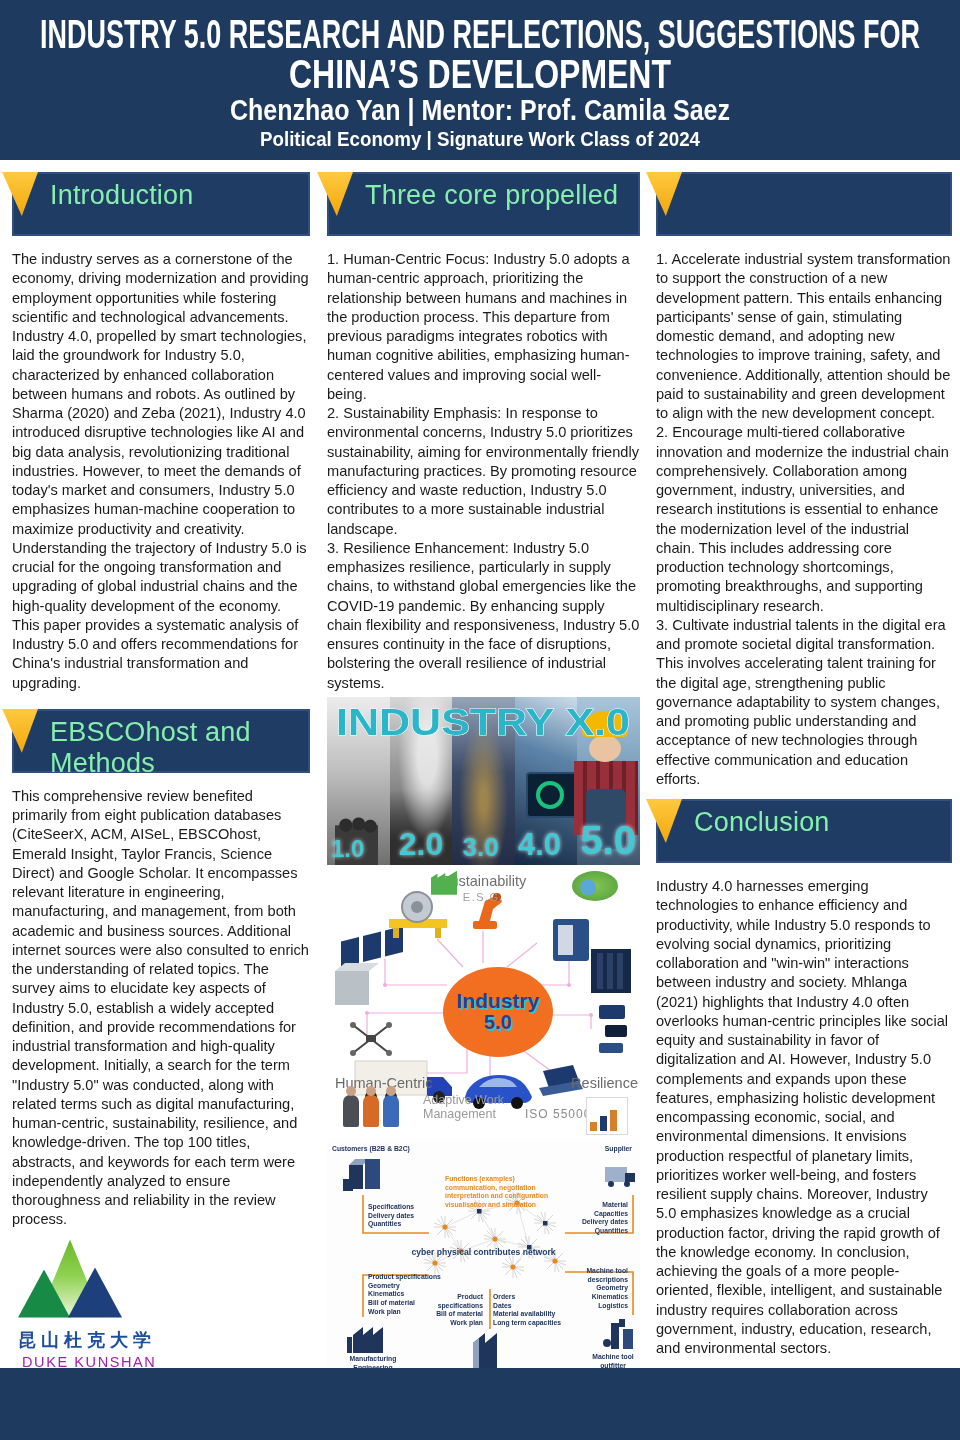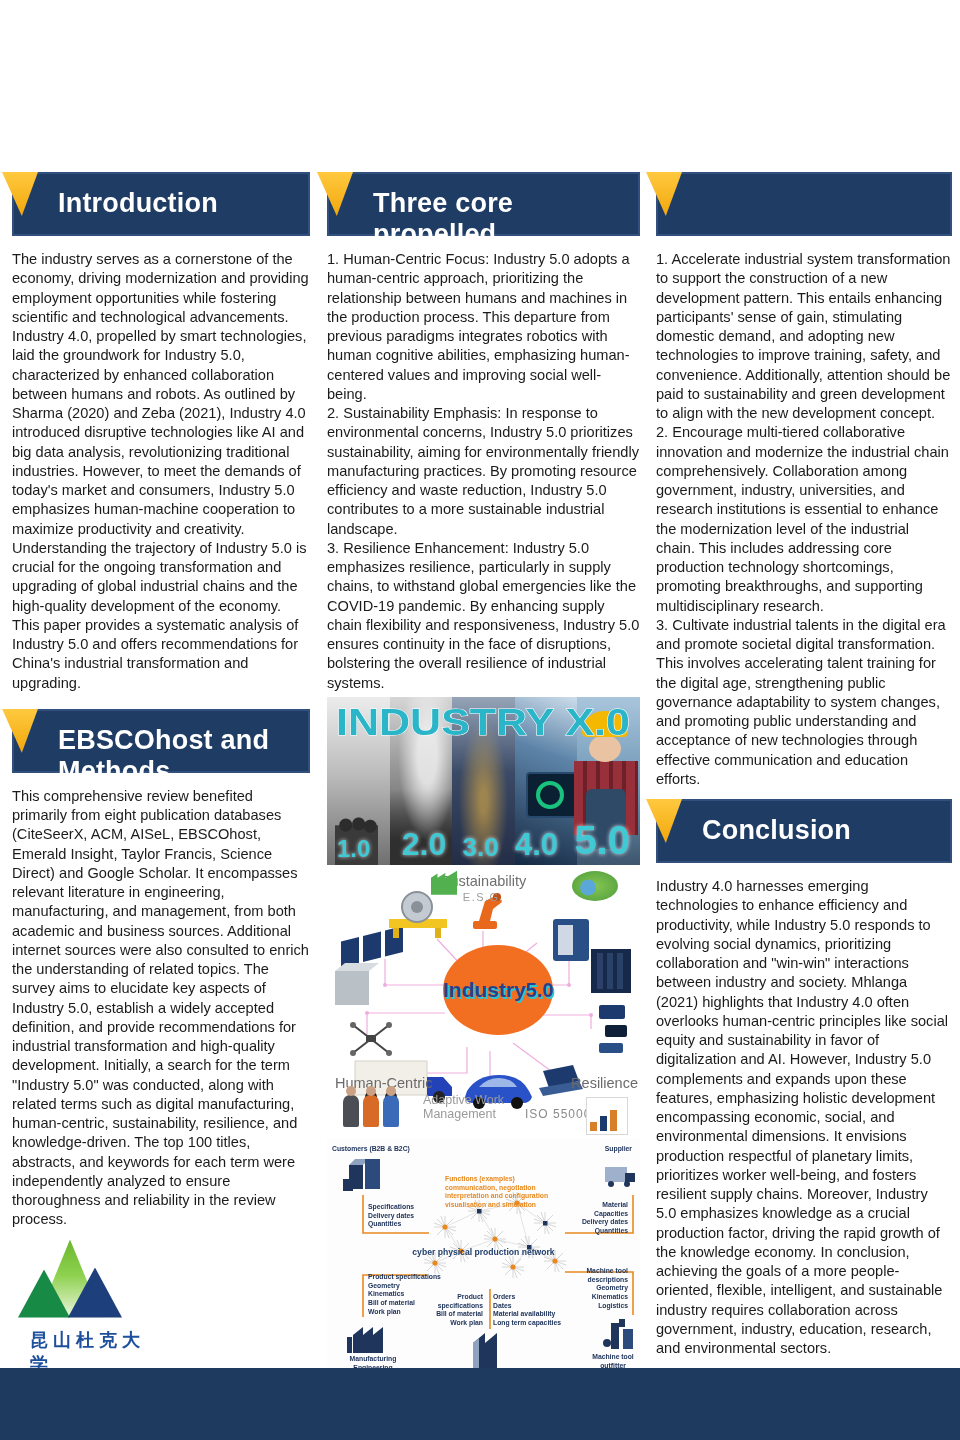--- a/index.html
+++ b/index.html
@@ -12,34 +12,34 @@
   .t-auth{font-size:29px;}
   .t-sub{font-size:21px;}
   .footer-bar{position:absolute;left:0;bottom:0;width:960px;height:72px;background:#1f3a5f;}
   
   .col{position:absolute;top:172px;}
   .col-left{left:12px;width:298px;}
   .col-mid{left:327px;width:313px;}
   .col-right{left:656px;width:296px;}
   
   .sec-head{position:relative;background:#1e3c64;border:2px solid #32507e;height:60px;margin:0 0 14px 0;}
-  .sec-head h2{color:#ffffff;font-size:27px;font-weight:bold;margin:8px;padding:6px 0 0 36px;letter-spacing:.2px;}
+  .sec-head h2{color:#86efac;font-size:27px;font-weight:normal;margin:0;padding:6px 0 0 36px;letter-spacing:.2px;}
   .marker{position:absolute;left:-12px;top:-2px;width:36px;height:44px;z-index:2;
           background:linear-gradient(180deg,#ffc93f,#f2a70c);clip-path:polygon(0 0,100% 0,55% 100%);}
   .body-text{font-size:14.6px;line-height:1.32;margin:0;white-space:pre-line;color:#1b1b1b;}
   .mm{margin-top:16px;}
   
   .dku{margin-top:10px;width:150px;}
   .logo-tris{position:relative;width:104px;height:78px;margin-left:6px;}
   .tri{position:absolute;bottom:0;}
   .tri-c{left:20px;width:64px;height:78px;background:linear-gradient(180deg,#6ab82e 0%,#8ed14f 45%,#eef7df 100%);
          clip-path:polygon(50% 0,100% 100%,0 100%);}
   .tri-l{left:0;width:52px;height:48px;background:#178a45;clip-path:polygon(50% 0,100% 100%,0 100%);}
   .tri-r{right:0;width:54px;height:50px;background:#1d3f7c;clip-path:polygon(50% 0,100% 100%,0 100%);}
-  .logo-cn{color:#1d4f9c;font-size:18px;font-weight:bold;letter-spacing:5px;margin:10px 0 2px 18px;}
+  .logo-cn{color:#1d4f9c;font-size:18px;font-weight:bold;letter-spacing:5px;margin:10px 0 2px 6px;}
   .logo-en1{color:#a21caf;font-size:14.5px;font-weight:normal;letter-spacing:1.6px;margin-left:10px;}
   .logo-en2{color:#1d4f9c;font-size:14.5px;font-weight:bold;letter-spacing:5px;margin-left:6px;}
   
   .fig{position:relative;overflow:hidden;}
   #fig-xo{height:168px;margin-top:4px;}
   .xo-panels{display:flex;height:100%;}
   .xo-p{flex:1;position:relative;}
   .xo-p1{background:linear-gradient(180deg,#ececec 0%,#bdbdbd 45%,#6f6f6f 100%);}
   .xo-p1::after{content:'';position:absolute;left:12%;bottom:0;width:70%;height:34%;
      background:radial-gradient(circle at 25% 30%,#2c2c2c 6px,transparent 7px),
@@ -62,36 +62,36 @@
   .xo-helmet{position:absolute;right:12px;top:14px;width:46px;height:26px;background:#f5b800;
      border-radius:23px 23px 5px 5px;}
   .xo-face{position:absolute;right:19px;top:38px;width:32px;height:27px;background:#e9c3a2;border-radius:50%;}
   .xo-shirt{position:absolute;right:2px;top:64px;width:64px;height:74px;
      background:repeating-linear-gradient(90deg,#97303a 0 9px,#6e2029 9px 13px),#97303a;}
   .xo-bib{position:absolute;right:14px;top:92px;width:40px;height:60px;background:#2e4a66;border-radius:6px;}
   .xo-title-svg{position:absolute;top:2px;left:0;}
   .xo-title-text{font-family:"Liberation Sans",sans-serif;font-weight:bold;font-size:37px;
      fill:#2ab5c8;stroke:#ffffff;stroke-width:1;paint-order:stroke;}
   .xo-nums{position:absolute;left:0;right:0;bottom:2px;display:flex;justify-content:space-between;
-     align-items:flex-end;padding:0 10px;color:#3fc9d4;font-weight:bold;
+     align-items:flex-end;padding:0 4px;color:#3fc9d4;font-weight:bold;
      text-shadow:0 0 4px rgba(255,255,255,.75);}
   .xo-n1{font-size:24px;} .xo-n2{font-size:32px;margin-left:15px;} .xo-n3{font-size:26px;text-align:right;}
   .xo-n4{font-size:31px;} .xo-n5{font-size:40px;}
   
   #fig-i5{height:270px;margin-top:2px;background:#fff;}
   .f2-label{position:absolute;color:#7a7a7a;}
   .f2-sus{left:0;right:0;top:6px;text-align:center;font-size:14.5px;color:#6f6f6f;}
   .f2-esg{left:0;right:0;top:24px;text-align:center;font-size:11px;letter-spacing:1.5px;color:#9d9d9d;}
   .f2-hc{left:8px;top:208px;font-size:14.5px;color:#6a6a6a;}
   .f2-awm{left:96px;top:226px;width:124px;font-size:12.5px;line-height:1.12;
      color:#9a9a9a;white-space:pre-line;}
   .f2-iso{left:198px;top:240px;font-size:12px;letter-spacing:1px;color:#8a8a8a;}
   .f2-res{right:2px;top:208px;font-size:14.5px;color:#6a6a6a;}
-  .f2-ellipse{position:absolute;left:116px;top:78px;width:110px;height:90px;background:#f26f21;
-     border-radius:50%;display:flex;flex-direction:row;align-items:center;justify-content:space-between;}
+  .f2-ellipse{position:absolute;left:116px;top:100px;width:110px;height:90px;background:#f26f21;
+     border-radius:50%;display:flex;flex-direction:column;align-items:center;justify-content:center;}
   .f2-ellipse .l1{font-size:21px;font-weight:bold;color:#2b3e8c;text-shadow:1.5px 1.5px 0 #25c8d8;line-height:1;}
   .f2-ellipse .l2{font-size:20px;font-weight:bold;color:#2b3e8c;text-shadow:1.5px 1.5px 0 #25c8d8;line-height:1.1;}
   .f2-factory{position:absolute;left:104px;top:2px;width:26px;height:26px;background:#52b04f;
      clip-path:polygon(0 35%,25% 18%,25% 35%,55% 16%,55% 35%,100% 8%,100% 100%,0 100%);}
   .f2-land{position:absolute;right:22px;top:4px;width:46px;height:30px;border-radius:50%;
      background:radial-gradient(circle at 35% 55%,#5aa8d8 22%,transparent 24%),
                 radial-gradient(#86c653,#4e9c3c);}
   .f2-people{position:absolute;left:16px;top:228px;display:flex;gap:4px;}
   .pers{width:16px;height:32px;border-radius:7px 7px 2px 2px;position:relative;}
   .pers::before{content:'';position:absolute;top:-9px;left:3px;width:10px;height:10px;border-radius:50%;
@@ -117,20 +117,28 @@
   .c-mfglabel{left:20px;top:216px;width:52px;text-align:center;}
   .c-folabel{left:118px;top:230px;width:80px;text-align:center;}
   .c-mtlabel{right:2px;top:214px;width:50px;text-align:center;}
   .abs-svg{position:absolute;inset:0;}
 </style>
 </head>
 <body>
 
 <div class="poster">
 
+  <header class="banner">
+    <svg width="960" height="160">
+      <text class="t-title" x="480" y="48" text-anchor="middle" textLength="880" lengthAdjust="spacingAndGlyphs">INDUSTRY 5.0 RESEARCH AND REFLECTIONS, SUGGESTIONS FOR</text>
+      <text class="t-title" x="480" y="88" text-anchor="middle" textLength="382" lengthAdjust="spacingAndGlyphs">CHINA’S DEVELOPMENT</text>
+      <text class="t-auth" x="480" y="120" text-anchor="middle" textLength="500" lengthAdjust="spacingAndGlyphs">Chenzhao Yan | Mentor: Prof. Camila Saez</text>
+      <text class="t-sub" x="480" y="146" text-anchor="middle" textLength="440" lengthAdjust="spacingAndGlyphs">Political Economy | Signature Work Class of 2024</text>
+    </svg>
+  </header>
 
   <div class="col col-left">
     <section>
       <div class="sec-head">
         <span class="marker"></span>
         <h2>Introduction</h2>
       </div>
       <p class="body-text">The industry serves as a cornerstone of the economy, driving modernization and providing employment opportunities while fostering scientific and technological advancements. Industry 4.0, propelled by smart technologies, laid the groundwork for Industry 5.0, characterized by enhanced collaboration between humans and robots. As outlined by Sharma (2020) and Zeba (2021), Industry 4.0 introduced disruptive technologies like AI and big data analysis, revolutionizing traditional industries. However, to meet the demands of today's market and consumers, Industry 5.0 emphasizes human-machine cooperation to maximize productivity and creativity. Understanding the trajectory of Industry 5.0 is crucial for the ongoing transformation and upgrading of global industrial chains and the high-quality development of the economy. This paper provides a systematic analysis of Industry 5.0 and offers recommendations for China's industrial transformation and upgrading.</p>
     </section>
 
@@ -400,21 +408,21 @@
 communication, negotiation
 interpretation and configuration
 visualisation and simulation</div>
       <div class="c-lbl c-left">Specifications
 Delivery dates
 Quantities</div>
       <div class="c-lbl c-right">Material
 Capacities
 Delivery dates
 Quantities</div>
-      <div class="c-lbl c-title">cyber physical production network</div>
+      <div class="c-lbl c-title">cyber physical contributes network</div>
       <div class="c-lbl c-mfglist">Product specifications
 Geometry
 Kinematics
 Bill of material
 Work plan</div>
       <div class="c-lbl c-folist">Product specifications
 Bill of material
 Work plan</div>
       <div class="c-lbl c-orders">Orders
 Dates

